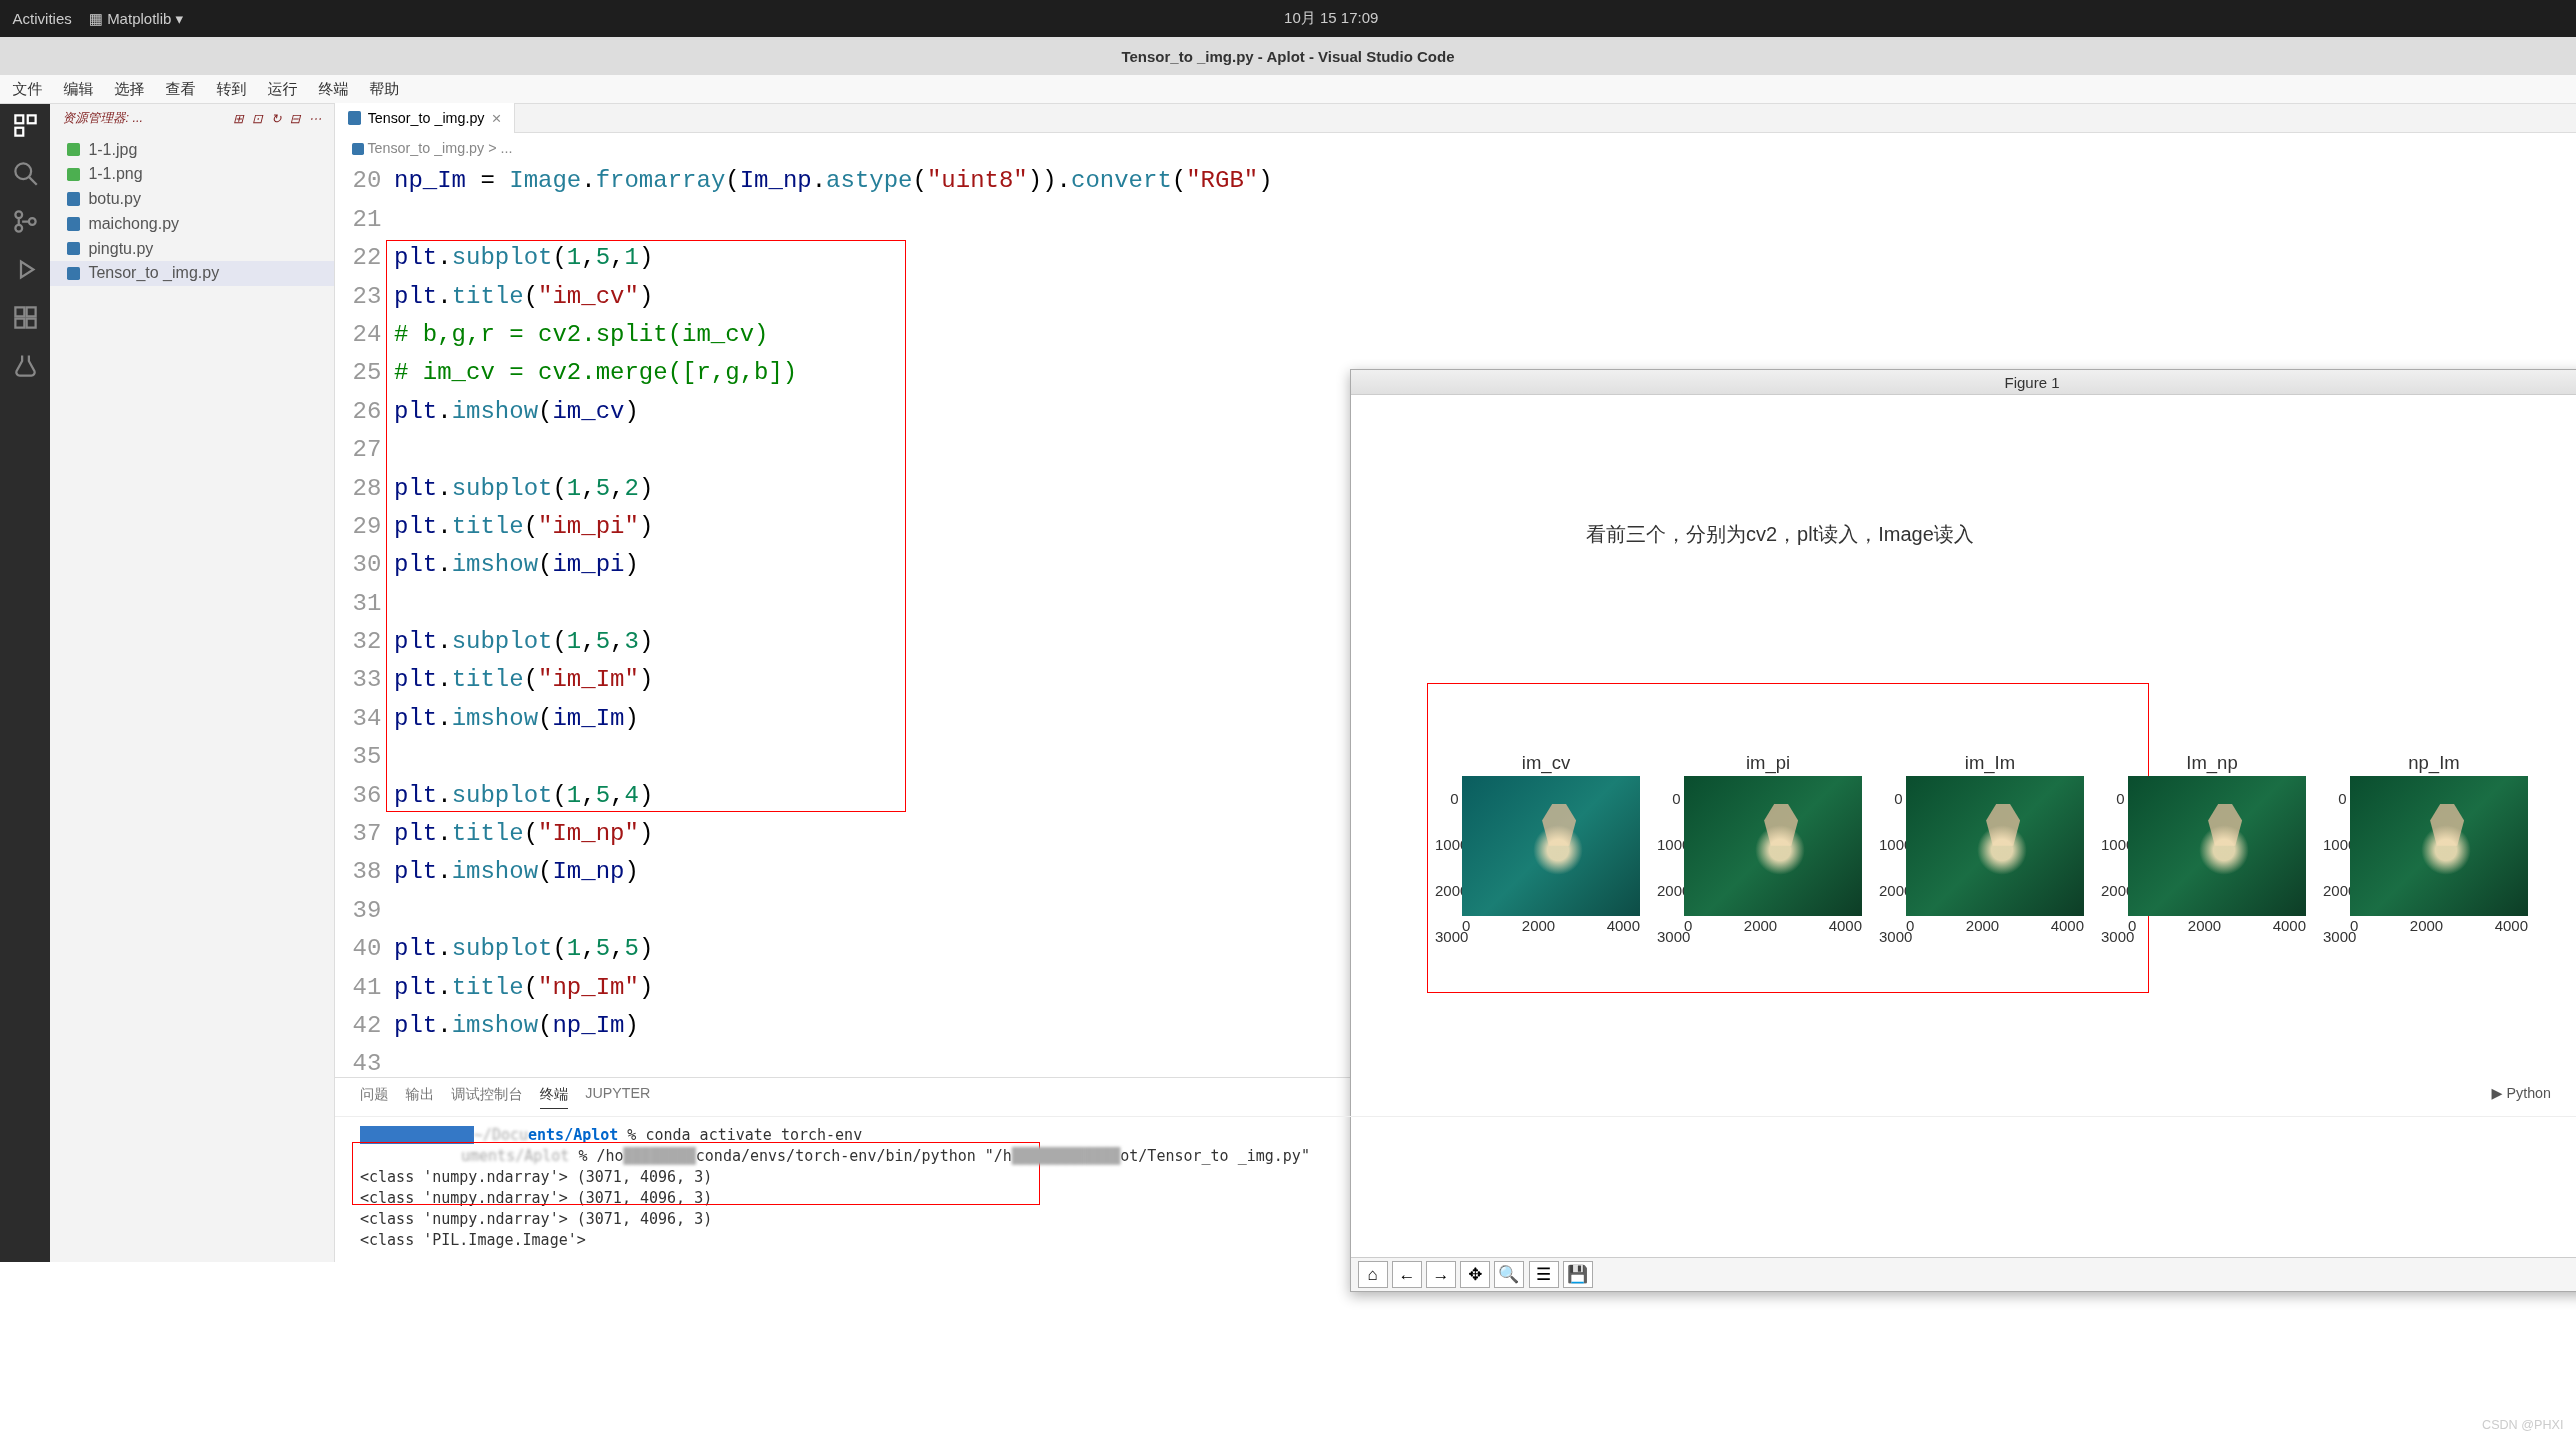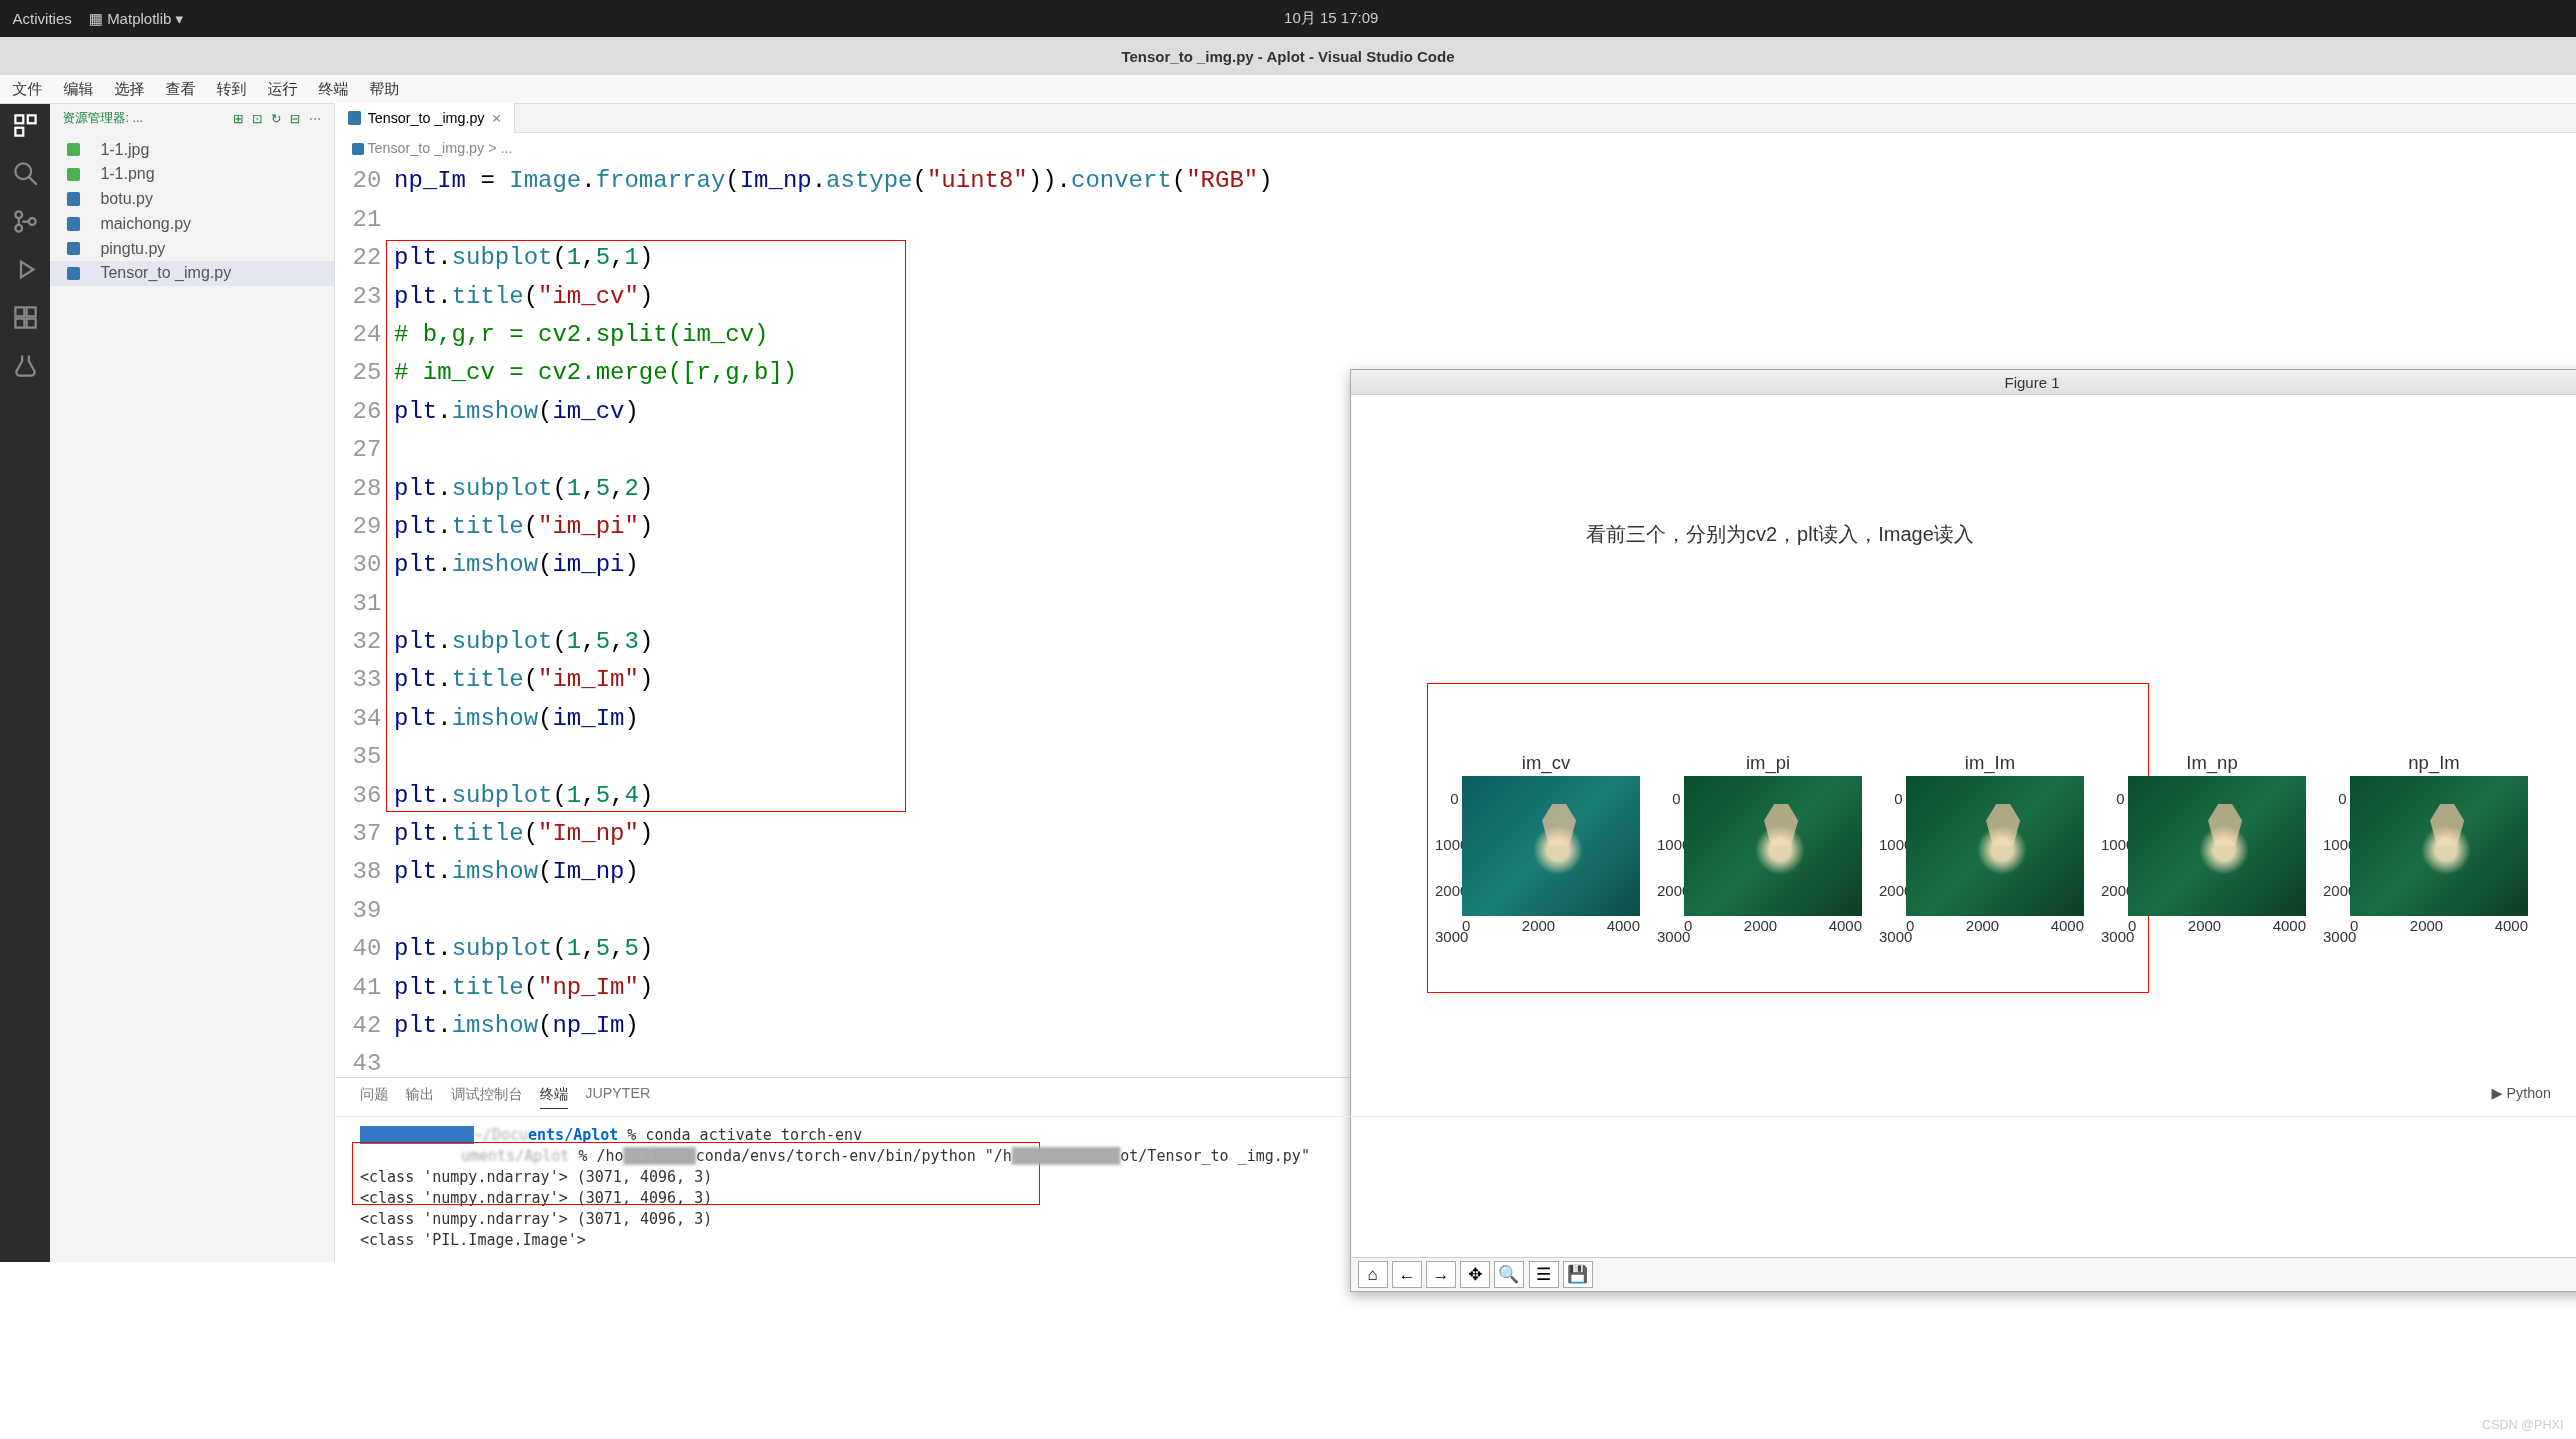--- a/index.html
+++ b/index.html
@@ -8,24 +8,24 @@
 .top-bar-left { display: flex; gap: 17px; }
 .top-bar-item { font-size: 15px; color: #ccc; }
 .title-bar { height: 38px; background: #ddd; color: #333; display: flex; align-items: center; justify-content: center; font-weight: bold; font-size: 15px; }
 .menu-bar { height: 29px; background: #f8f8f8; border-bottom: 0.8px solid #ddd; display: flex; align-items: center; padding: 0 8.4px; gap: 12.6px; }
 .menu-item { font-size: 15px; color: #333; padding: 1.7px 4.2px; cursor: pointer; }
 .workspace { display: flex; height: 1158px; }
 .activity-bar { width: 50px; background: #2c2c2c; display: flex; flex-direction: column; align-items: center; padding-top: 8.4px; gap: 21px; }
 .activity-icon { width: 27px; height: 27px; color: #888; cursor: pointer; }
 .activity-icon.active { color: #fff; }
 .sidebar { width: 285px; background: #f3f3f3; border-right: 0.8px solid #ddd; }
-.sidebar-header { height: 29px; padding: 6.7px 12.6px; font-size: 12.6px; color: #15803d; display: flex; justify-content: space-between; align-items: center; }
+.sidebar-header { height: 29px; padding: 6.7px 12.6px; font-size: 12.6px; color: #7f1d1d; display: flex; justify-content: space-between; align-items: center; font-style: italic; }
 .sidebar-icons { display: flex; gap: 8.4px; }
 .file-list { padding: 4.2px 0; }
-.file-item { padding: 3.4px 17px; font-size: 16px; color: #555; cursor: pointer; display: flex; align-items: center; gap: 20px; }
+.file-item { padding: 3.4px 17px; font-size: 16px; color: #555; cursor: pointer; display: flex; align-items: center; gap: 8px; }
 .file-item.active { background: #e4e6f1; }
 .file-icon { width: 13.4px; height: 13.4px; display: inline-block; }
 .file-icon.py { background: #3776ab; border-radius: 1.7px; }
 .file-icon.img { background: #4caf50; border-radius: 1.7px; }
 .editor-area { flex: 1; display: flex; flex-direction: column; position: relative; background: #fff; }
 .tab-bar { height: 29px; background: #f3f3f3; display: flex; align-items: center; border-bottom: 0.8px solid #ddd; }
 .tab { padding: 6.7px 12.6px; background: #fff; border-right: 0.8px solid #ddd; display: flex; align-items: center; gap: 6.7px; font-size: 14.3px; }
 .tab-close { color: #888; cursor: pointer; font-size: 12.6px; }
 .breadcrumb { padding: 6.7px 17px; font-size: 14.3px; color: #888; }
 .code-area { flex: 1; display: flex; font-family: "Consolas", "Courier New", monospace; font-size: 24px; line-height: 1.6; overflow: hidden; position: relative; }

